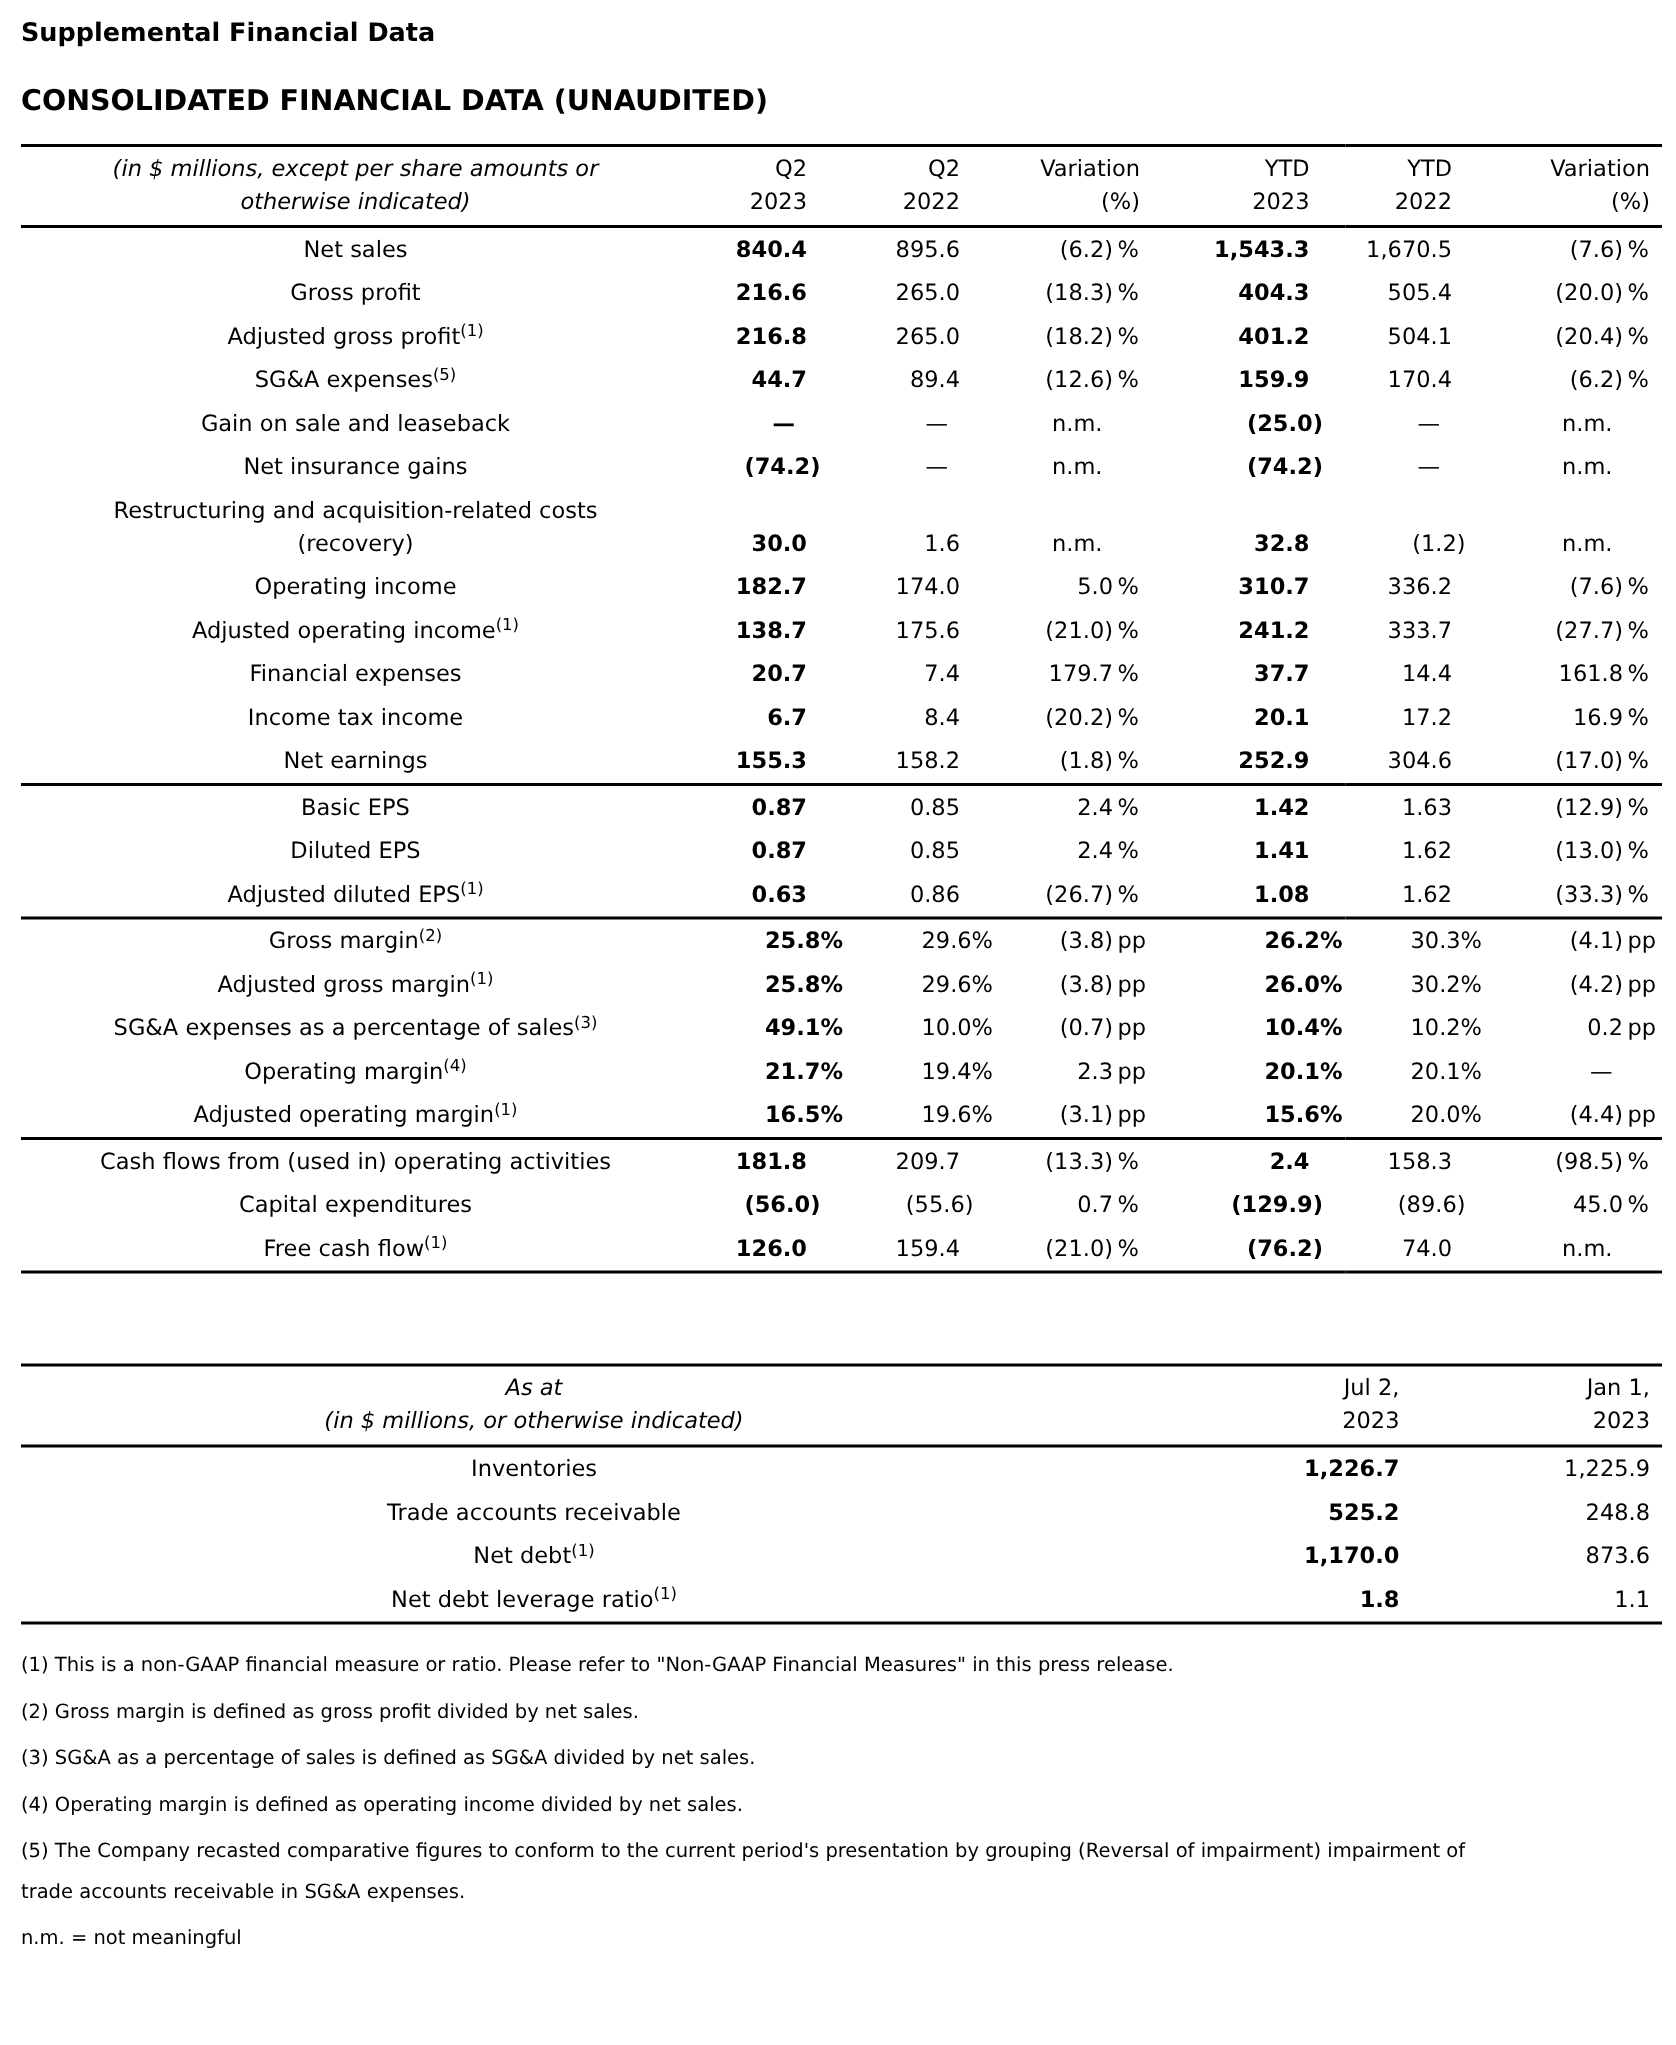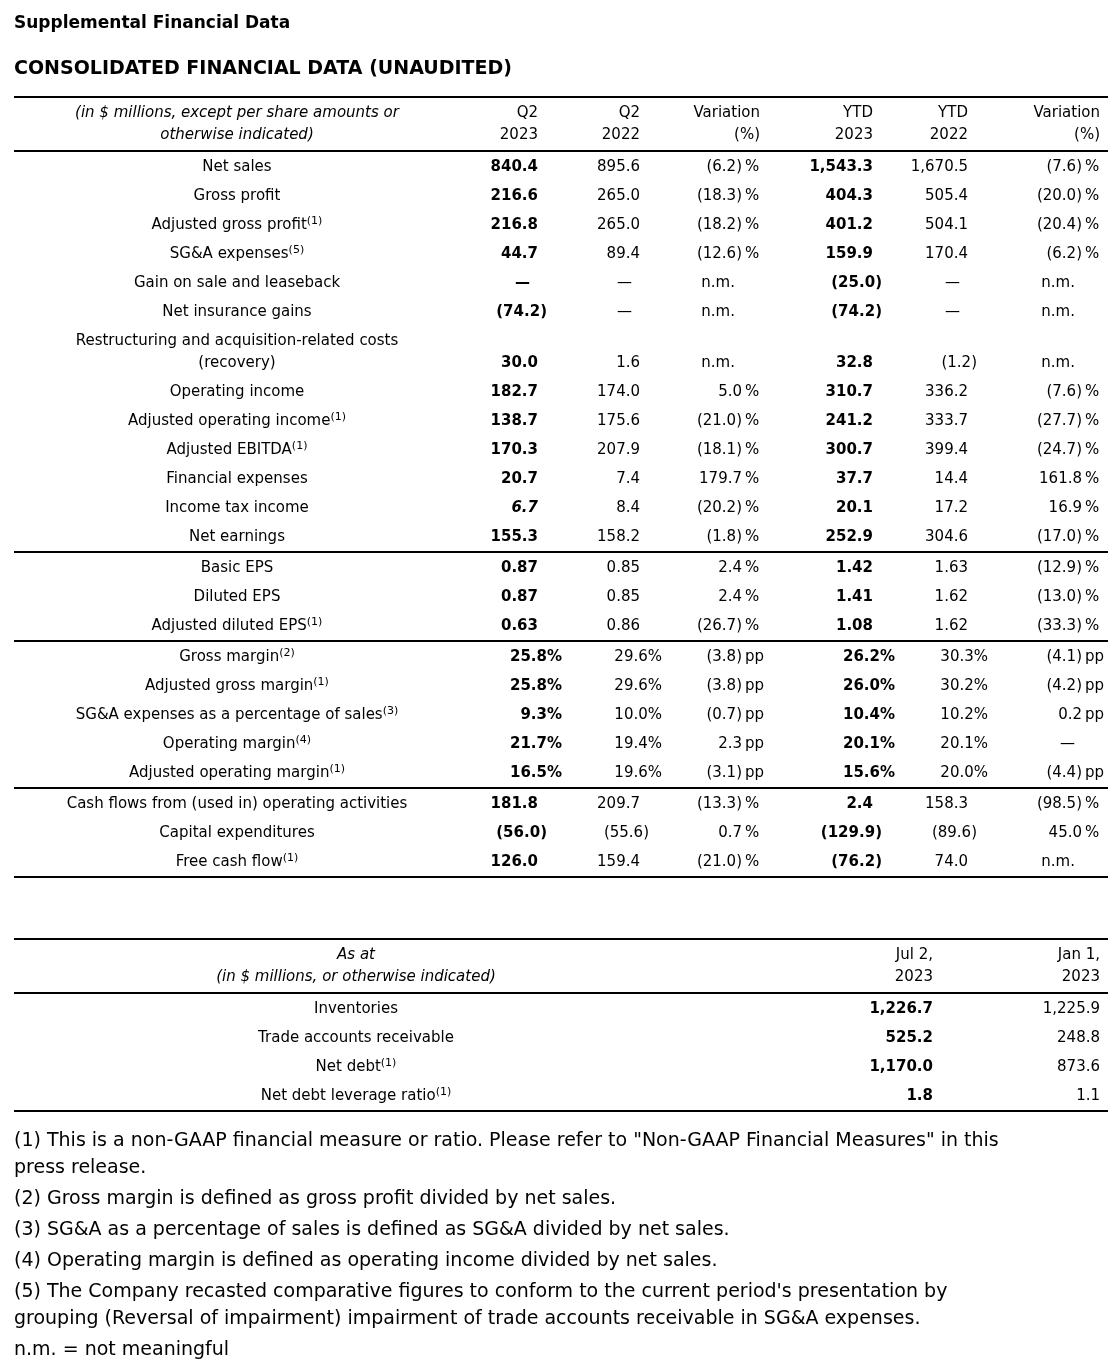--- a/index.html
+++ b/index.html
@@ -14,21 +14,21 @@
   table.fin td{vertical-align:bottom;padding:3px 0 4px 0;white-space:nowrap;line-height:22px;}
   .ln{line-height:22px;}
   .lab{text-align:center;}
   .num{text-align:right;}
   .b{font-weight:bold;}
   .it{font-style:italic;}
   .sfx{display:inline-block;box-sizing:border-box;text-align:left;padding-left:3px;}
   sup.fnref{font-size:11px;position:relative;top:1px;vertical-align:super;line-height:0;}
   .asat{margin-top:60px;}
   .footnotes{margin-top:14px;}
-  .fn{font-size:19px;line-height:27px;margin:0 0 4px 0;max-width:990px;}
+  .fn{font-size:13px;line-height:27px;margin:0 0 4px 0;max-width:990px;}
 </style>
 </head>
 <body>
 
 <div class="page">
   <div class="doc-title">Supplemental Financial Data</div>
   <div class="doc-subtitle">CONSOLIDATED FINANCIAL DATA (UNAUDITED)</div>
 
   <table class="fin main">
       <colgroup>
@@ -168,45 +168,34 @@
           </td>
           <td class="num b" style="padding-right: 26px;">138.7</td>
           <td class="num" style="padding-right: 24px;">175.6</td>
           <td class="num"><span class="v">(21.0)</span><span class="sfx" style="width: 26px;">%</span></td>
           <td class="num b" style="padding-right: 24px;">241.2</td>
           <td class="num" style="padding-right: 22px;">333.7</td>
           <td class="num"><span class="v">(27.7)</span><span class="sfx" style="width: 26px;">%</span></td>
         </tr>
         <tr>
           <td class="lab">
-            <div class="ln"><span>Adjusted EBITDA</span><sup class="fnref">(1)</sup></div>
-          </td>
-          <td class="num b" style="padding-right: 26px;">170.3</td>
-          <td class="num" style="padding-right: 24px;">207.9</td>
-          <td class="num"><span class="v">(18.1)</span><span class="sfx" style="width: 26px;">%</span></td>
-          <td class="num b" style="padding-right: 24px;">300.7</td>
-          <td class="num" style="padding-right: 22px;">399.4</td>
-          <td class="num"><span class="v">(24.7)</span><span class="sfx" style="width: 26px;">%</span></td>
-        </tr>
-        <tr>
-          <td class="lab">
             <div class="ln"><span>Financial expenses</span></div>
           </td>
           <td class="num b" style="padding-right: 26px;">20.7</td>
           <td class="num" style="padding-right: 24px;">7.4</td>
           <td class="num"><span class="v">179.7</span><span class="sfx" style="width: 26px;">%</span></td>
           <td class="num b" style="padding-right: 24px;">37.7</td>
           <td class="num" style="padding-right: 22px;">14.4</td>
           <td class="num"><span class="v">161.8</span><span class="sfx" style="width: 26px;">%</span></td>
         </tr>
         <tr>
           <td class="lab">
             <div class="ln"><span>Income tax income</span></div>
           </td>
-          <td class="num b" style="padding-right: 26px; font-style: italic;">6.7</td>
+          <td class="num b" style="padding-right: 26px;">6.7</td>
           <td class="num" style="padding-right: 24px;">8.4</td>
           <td class="num"><span class="v">(20.2)</span><span class="sfx" style="width: 26px;">%</span></td>
           <td class="num b" style="padding-right: 24px;">20.1</td>
           <td class="num" style="padding-right: 22px;">17.2</td>
           <td class="num"><span class="v">16.9</span><span class="sfx" style="width: 26px;">%</span></td>
         </tr>
         <tr>
           <td class="lab">
             <div class="ln"><span>Net earnings</span></div>
           </td>
@@ -273,21 +262,21 @@
           <td class="num" style="padding-right: 2px;">29.6%</td>
           <td class="num"><span class="v">(3.8)</span><span class="sfx" style="width: 26px;">pp</span></td>
           <td class="num b" style="padding-right: 2px;">26.0%</td>
           <td class="num" style="padding-right: 2px;">30.2%</td>
           <td class="num"><span class="v">(4.2)</span><span class="sfx" style="width: 26px;">pp</span></td>
         </tr>
         <tr>
           <td class="lab">
             <div class="ln"><span>SG&amp;A expenses as a percentage of sales</span><sup class="fnref">(3)</sup></div>
           </td>
-          <td class="num b" style="padding-right: 2px;">9.3%</td>
+          <td class="num b" style="padding-right: 2px;">49.1%</td>
           <td class="num" style="padding-right: 2px;">10.0%</td>
           <td class="num"><span class="v">(0.7)</span><span class="sfx" style="width: 26px;">pp</span></td>
           <td class="num b" style="padding-right: 2px;">10.4%</td>
           <td class="num" style="padding-right: 2px;">10.2%</td>
           <td class="num"><span class="v">0.2</span><span class="sfx" style="width: 26px;">pp</span></td>
         </tr>
         <tr>
           <td class="lab">
             <div class="ln"><span>Operating margin</span><sup class="fnref">(4)</sup></div>
           </td>

